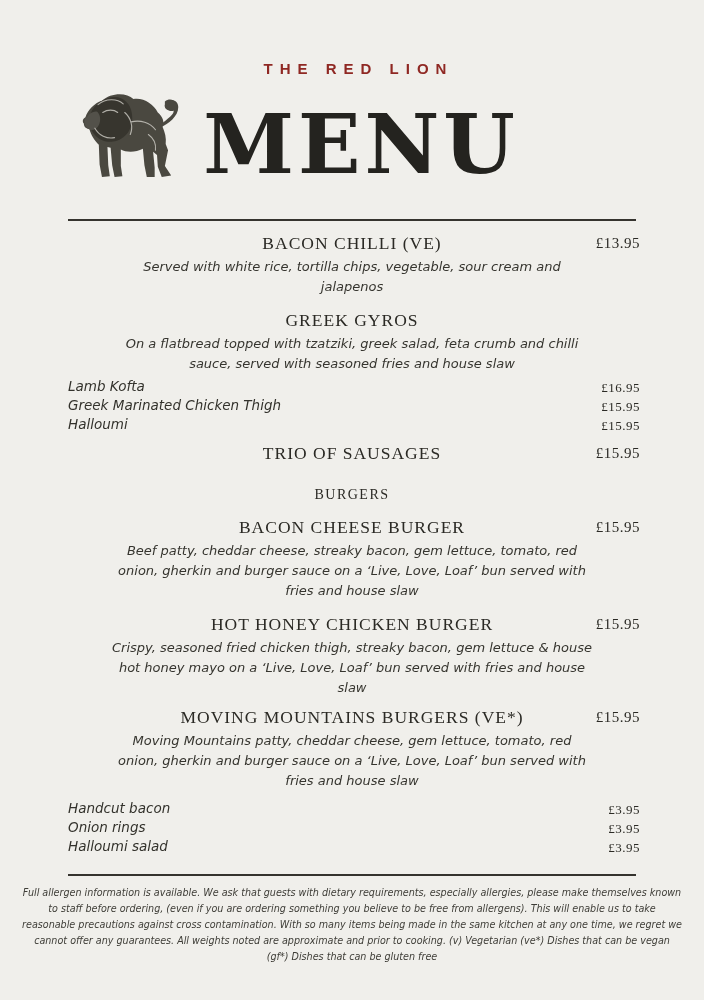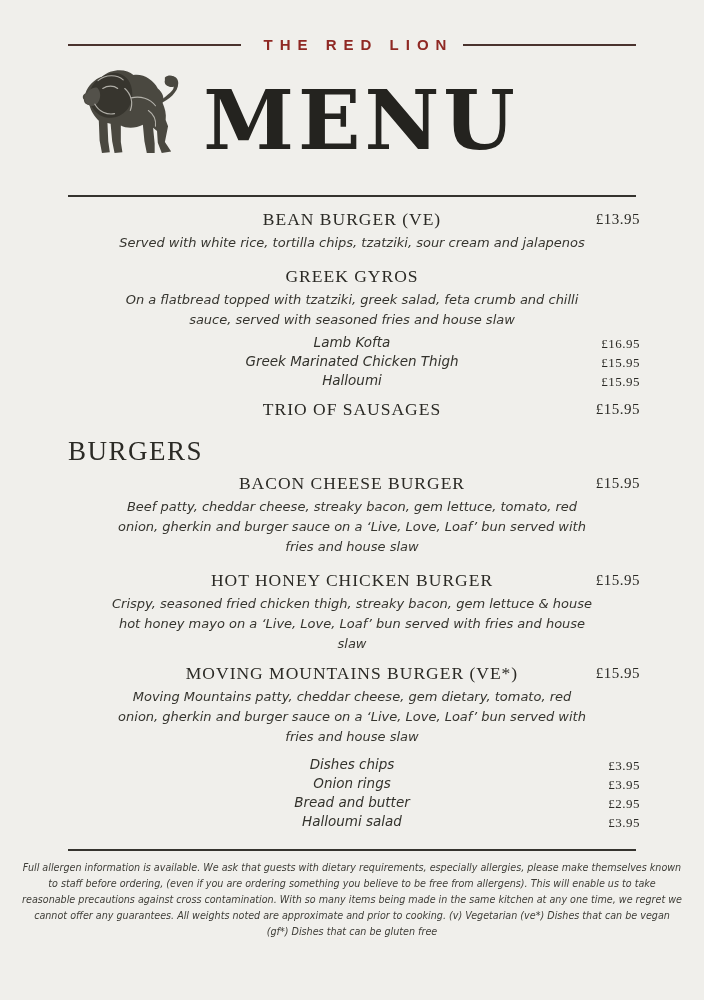--- a/index.html
+++ b/index.html
@@ -10,21 +10,21 @@
     background:#f0efeb;
     font-family:"Liberation Serif", serif;
     color:#2b2a25;
     overflow:hidden;
     box-sizing:border-box;
   }
 
   
   .brand-row {
     display:flex; align-items:center;
-    margin:0 68px; padding-top:36px;
+    margin:0 68px; padding-top:60px;flex-direction:column;
   }
   .brand-line { flex:1; height:2px; background:#4a332e; }
   .brand-name {
     font-family:"Liberation Sans", sans-serif;
     font-size:15px; font-weight:600;
     letter-spacing:7px; text-indent:7px;
     color:#8f2823;
     padding:0 10px 0 16px;
     white-space:nowrap;
   }
@@ -62,33 +62,33 @@
   .item-desc {
     margin:3px auto 0; max-width:480px;
     text-align:center;
     font-family:"DejaVu Sans", sans-serif;
     font-style:italic;
     font-size:13px; line-height:20px;
     color:#36352f;
   }
   .row { position:relative; line-height:19px; }
   .row-name {
-    text-align:center;
+    text-align:left;
     font-family:"DejaVu Sans", sans-serif;
     font-style:italic;
     font-size:13.5px; color:#33322c;
   }
   .row-price {
     position:absolute; right:-4px; top:50%;
     transform:translateY(-50%);
     font-size:13px; letter-spacing:0.5px; color:#2b2a25;
   }
   .section-title {
-    text-align:left;
-    font-size:27px; letter-spacing:1.5px;
+    text-align:center;
+    font-size:14px; letter-spacing:1.5px;
     line-height:26px; color:#2b2a25;
   }
 
   .mt-item   { margin-top:12px; }
   .mt-sect   { margin-top:18px; }
   .mt-small  { margin-top:8px;  }
   .mt-rows   { margin-top:3px;  }
 
   
   .footer-rule { height:2px; background:#35332e; margin:18px 68px 0; }
@@ -148,24 +148,24 @@
     </svg>
     <div class="menu-title">MENU</div>
   </div>
 
   <div class="rule"></div>
 
   <div class="content">
 
     <div class="item">
       <div class="item-head">
-        <div class="item-name">BEAN BURGER (VE)</div>
+        <div class="item-name">BACON CHILLI (VE)</div>
         <div class="item-price">£13.95</div>
       </div>
-      <div class="item-desc">Served with white rice, tortilla chips, tzatziki, sour cream and jalapenos</div>
+      <div class="item-desc">Served with white rice, tortilla chips, vegetable, sour cream and jalapenos</div>
     </div>
 
     <div class="item mt-item">
       <div class="item-head">
         <div class="item-name">GREEK GYROS</div>
       </div>
       <div class="item-desc">On a flatbread topped with tzatziki, greek salad, feta crumb and chilli sauce, served with seasoned fries and house slaw</div>
       <div class="mt-rows">
         <div class="row">
           <div class="row-name">Lamb Kofta</div>
@@ -202,41 +202,37 @@
     <div class="item mt-item">
       <div class="item-head">
         <div class="item-name">HOT HONEY CHICKEN BURGER</div>
         <div class="item-price">£15.95</div>
       </div>
       <div class="item-desc">Crispy, seasoned fried chicken thigh, streaky bacon, gem lettuce &amp; house hot honey mayo on a ‘Live, Love, Loaf’ bun served with fries and house slaw</div>
     </div>
 
     <div class="item mt-small">
       <div class="item-head">
-        <div class="item-name">MOVING MOUNTAINS BURGER (VE*)</div>
-        <div class="item-price">£15.95</div>
-      </div>
-      <div class="item-desc">Moving Mountains patty, cheddar cheese, gem dietary, tomato, red onion, gherkin and burger sauce on a ‘Live, Love, Loaf’ bun served with fries and house slaw</div>
+        <div class="item-name">MOVING MOUNTAINS BURGERS (VE*)</div>
+        <div class="item-price">£15.95</div>
+      </div>
+      <div class="item-desc">Moving Mountains patty, cheddar cheese, gem lettuce, tomato, red onion, gherkin and burger sauce on a ‘Live, Love, Loaf’ bun served with fries and house slaw</div>
     </div>
 
 
     <div class="mt-small">
       <div class="row">
-        <div class="row-name">Dishes chips</div>
+        <div class="row-name">Handcut bacon</div>
         <div class="row-price">£3.95</div>
       </div>
       <div class="row">
         <div class="row-name">Onion rings</div>
         <div class="row-price">£3.95</div>
       </div>
       <div class="row">
-        <div class="row-name">Bread and butter</div>
-        <div class="row-price">£2.95</div>
-      </div>
-      <div class="row">
         <div class="row-name">Halloumi salad</div>
         <div class="row-price">£3.95</div>
       </div>
     </div>
 
   </div>
 
   <div class="footer-rule"></div>
   <div class="allergen">Full allergen information is available. We ask that guests with dietary requirements, especially allergies, please make themselves known to staff before ordering, (even if you are ordering something you believe to be free from allergens). This will enable us to take reasonable precautions against cross contamination. With so many items being made in the same kitchen at any one time, we regret we cannot offer any guarantees. All weights noted are approximate and prior to cooking. (v) Vegetarian (ve*) Dishes that can be vegan (gf*) Dishes that can be gluten free</div>
 

